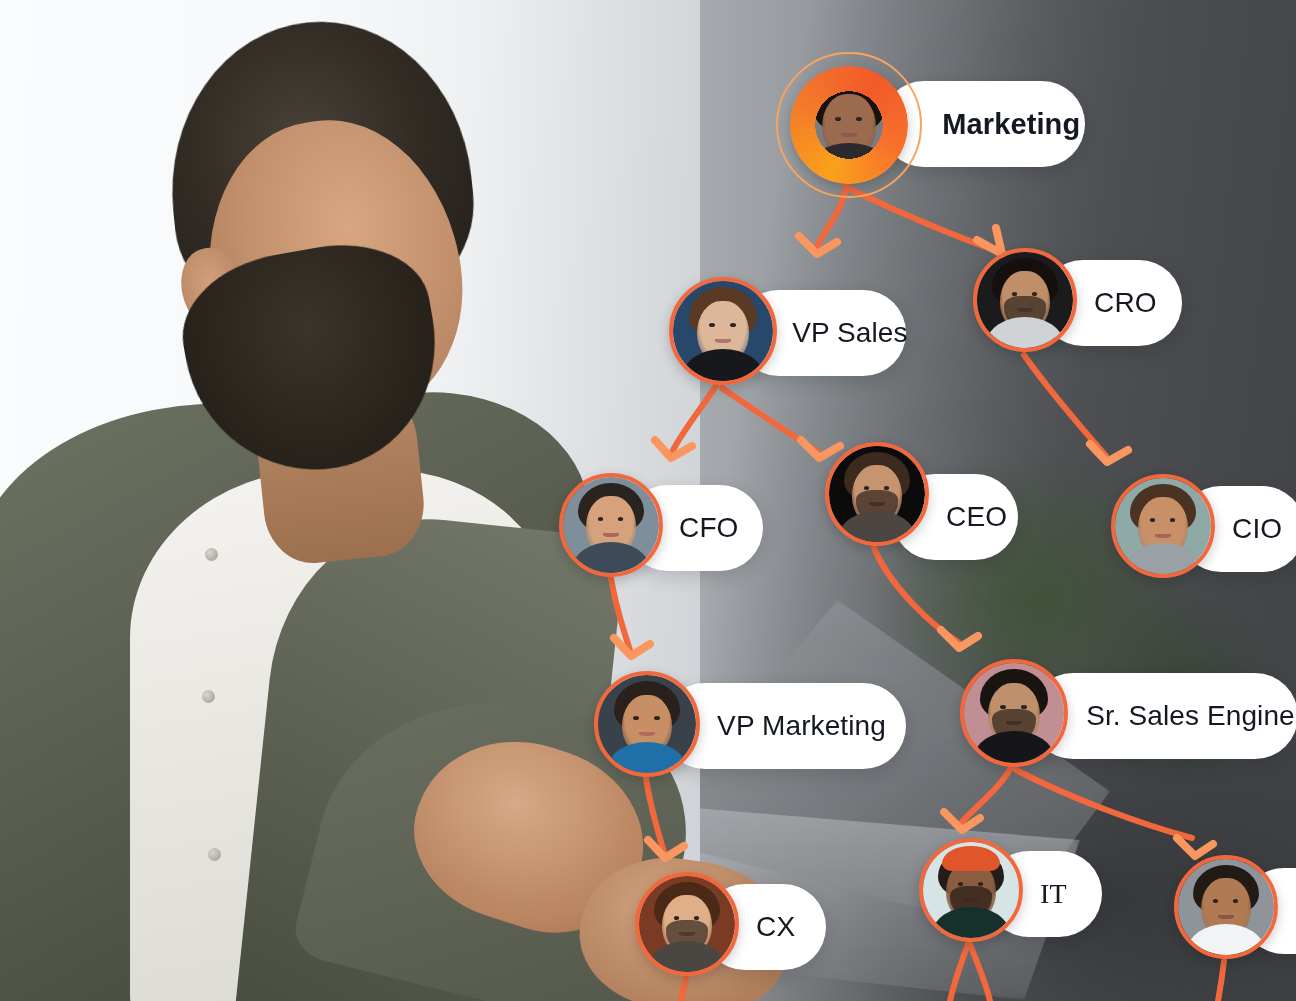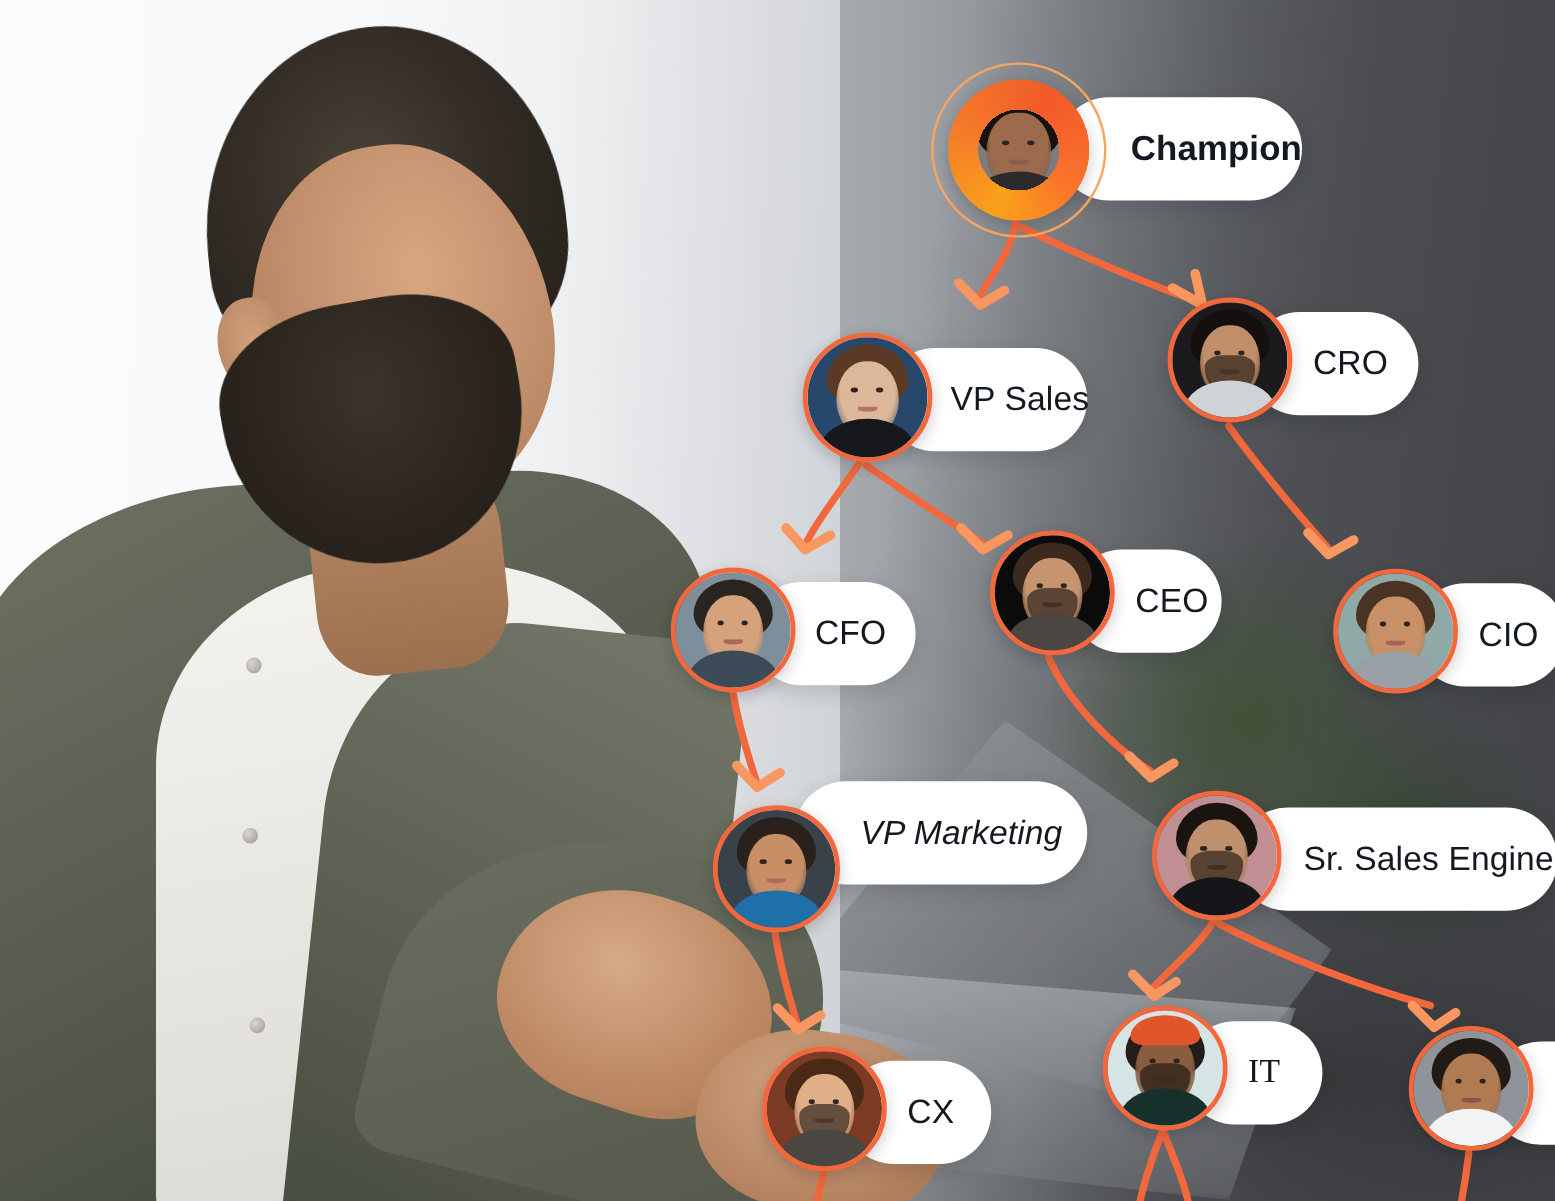--- a/index.html
+++ b/index.html
@@ -316,38 +316,38 @@
       <polyline points="614,638 631,656 650,644"></polyline>
       <polyline points="941,630 959,648 978,636"></polyline>
       <polyline points="648,840 665,858 684,846"></polyline>
       <polyline points="944,812 962,830 980,818"></polyline>
       <polyline points="1177,838 1195,856 1213,844"></polyline>
     </g>
   </svg>
 
   <div id="pill-layer">
       <div class="pill bold" style="left: 881px; top: 81px; width: 204px;">
-        <span class="pill-label" style="margin-left: 61.36px;">Champion</span>
+        <span class="pill-label" style="margin-left: 61.36px;">Marketing</span>
       </div>
       <div class="pill" style="left: 736px; top: 290px; width: 170px;">
         <span class="pill-label" style="margin-left: 56.16px;">VP Sales</span>
       </div>
       <div class="pill" style="left: 1040px; top: 260px; width: 142px;">
         <span class="pill-label" style="margin-left: 54.08px;">CRO</span>
       </div>
       <div class="pill" style="left: 625px; top: 485px; width: 138px;">
         <span class="pill-label" style="margin-left: 54.08px;">CFO</span>
       </div>
-      <div class="pill" style="left: 892px; top: 458px; width: 126px;">
+      <div class="pill" style="left: 892px; top: 474px; width: 126px;">
         <span class="pill-label" style="margin-left: 54.08px;">CEO</span>
       </div>
       <div class="pill" style="left: 1178px; top: 486px; width: 127px;">
         <span class="pill-label" style="margin-left: 54.08px;">CIO</span>
       </div>
-      <div class="pill" style="left: 662px; top: 651px; width: 244px; font-style: italic;">
+      <div class="pill" style="left: 662px; top: 683px; width: 244px;">
         <span class="pill-label" style="margin-left: 55.12px;">VP Marketing</span>
       </div>
       <div class="pill" style="left: 1030px; top: 673px; width: 268px;">
         <span class="pill-label" style="margin-left: 56.16px;">Sr. Sales Engineer</span>
       </div>
       <div class="pill" style="left: 702px; top: 884px; width: 124px;">
         <span class="pill-label" style="margin-left: 54.08px;">CX</span>
       </div>
       <div class="pill" style="left: 986px; top: 851px; width: 116px; font-family: Liberation Serif, serif;">
         <span class="pill-label" style="margin-left: 54.08px;">IT</span>

